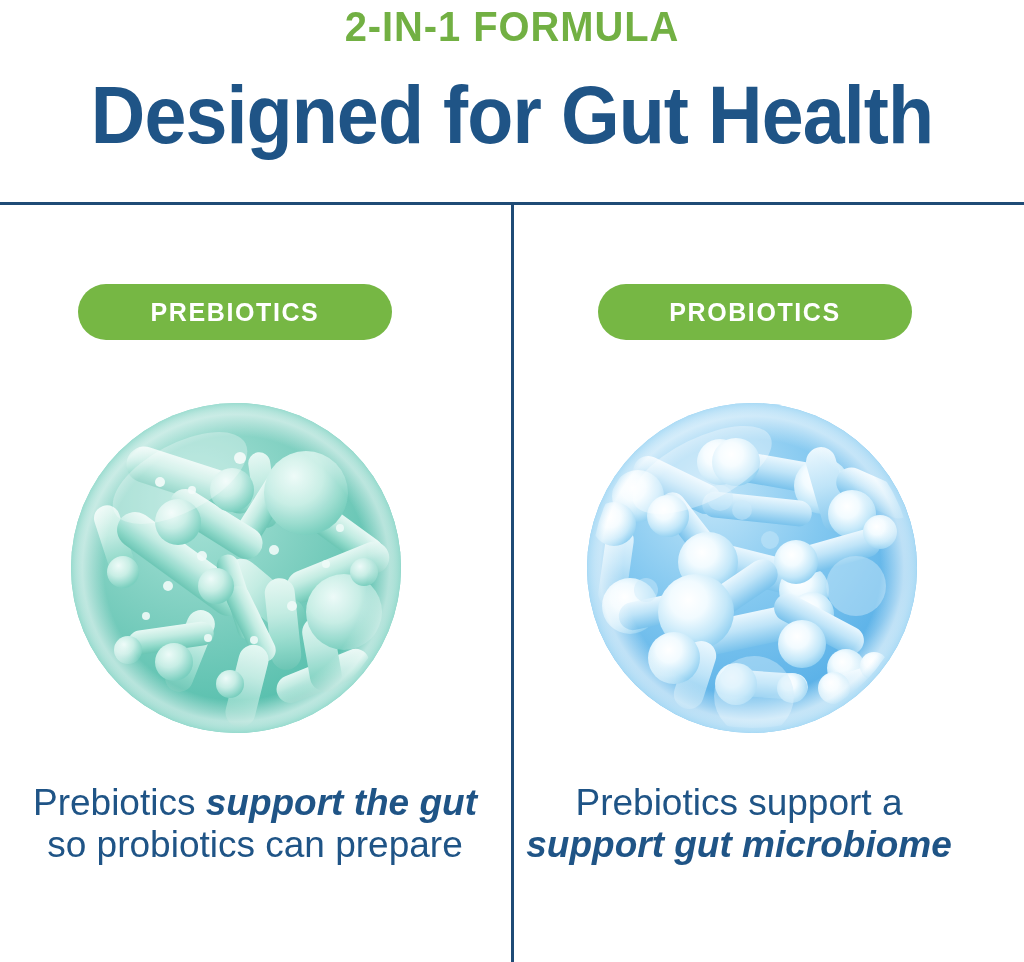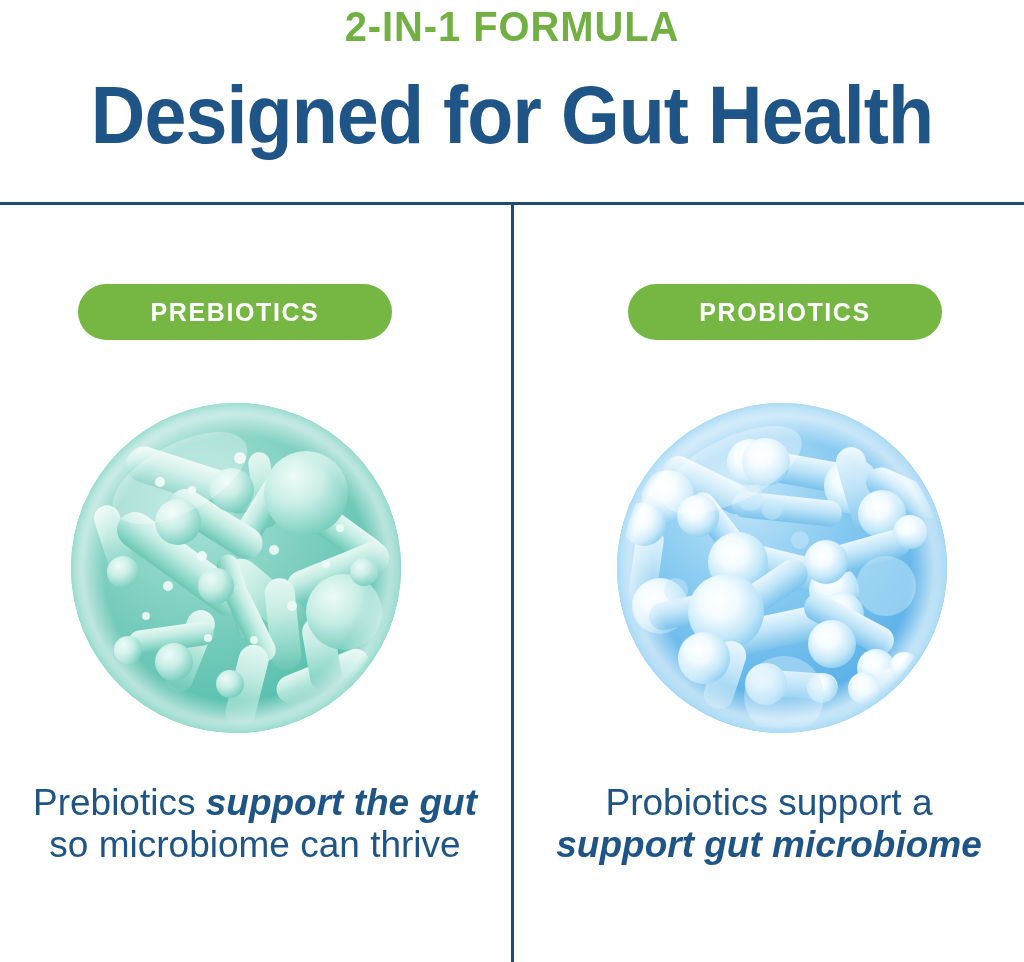--- a/index.html
+++ b/index.html
@@ -43,21 +43,21 @@
   }
   .v-divider {
     position: absolute; left: 511px; top: 202px;
     width: 3px; height: 760px;
     background: #1F4B76;
   }
 
   
   .col { position: absolute; top: 202px; height: 760px; }
   .col-left  { left: 0px;   width: 511px; }
-  .col-right { left: 514px; width: 508px; }
+  .col-right { left: 484px; width: 508px; }
 
   .pill {
     position: absolute; top: 82px;
     height: 56px;
     border-radius: 28px;
     background: #76B744;
     display: flex; align-items: center; justify-content: center;
     color: #ffffff;
     font-family: "Liberation Sans", sans-serif;
     font-weight: 700;
@@ -185,21 +185,21 @@
             <circle cx="78" cy="216" r="4"></circle>
           </g>
         </g>
 
         <circle cx="168" cy="168" r="165" fill="url(#tealRim)"></circle>
         <ellipse cx="112" cy="78" rx="74" ry="34" fill="#ffffff" opacity="0.30" transform="rotate(-28 112 78)"></ellipse>
       </svg>
     </div>
 
     <div class="caption">
-      <span>Prebiotics </span><span class="em">support the gut</span><span> so microbiome can thrive</span>
+      <span>Prebiotics </span><span class="em">support the gut</span><span> so probiotics can prepare</span>
     </div>
   </div>
 
   <div class="col col-right">
 
     <div class="pill">
       <span>PROBIOTICS</span>
     </div>
 
     <div class="orb-wrap">
@@ -299,17 +299,17 @@
             <circle cx="62" cy="190" r="12"></circle>
           </g>
         </g>
 
         <circle cx="168" cy="168" r="165" fill="url(#blueRim)"></circle>
         <ellipse cx="118" cy="70" rx="76" ry="32" fill="#ffffff" opacity="0.34" transform="rotate(-26 118 70)"></ellipse>
       </svg>
     </div>
 
     <div class="caption">
-      <span>Probiotics support a </span><span class="em">support gut microbiome</span><span></span>
+      <span>Prebiotics support a </span><span class="em">support gut microbiome</span><span></span>
     </div>
   </div>
 
 </div>
 
 </body></html>

